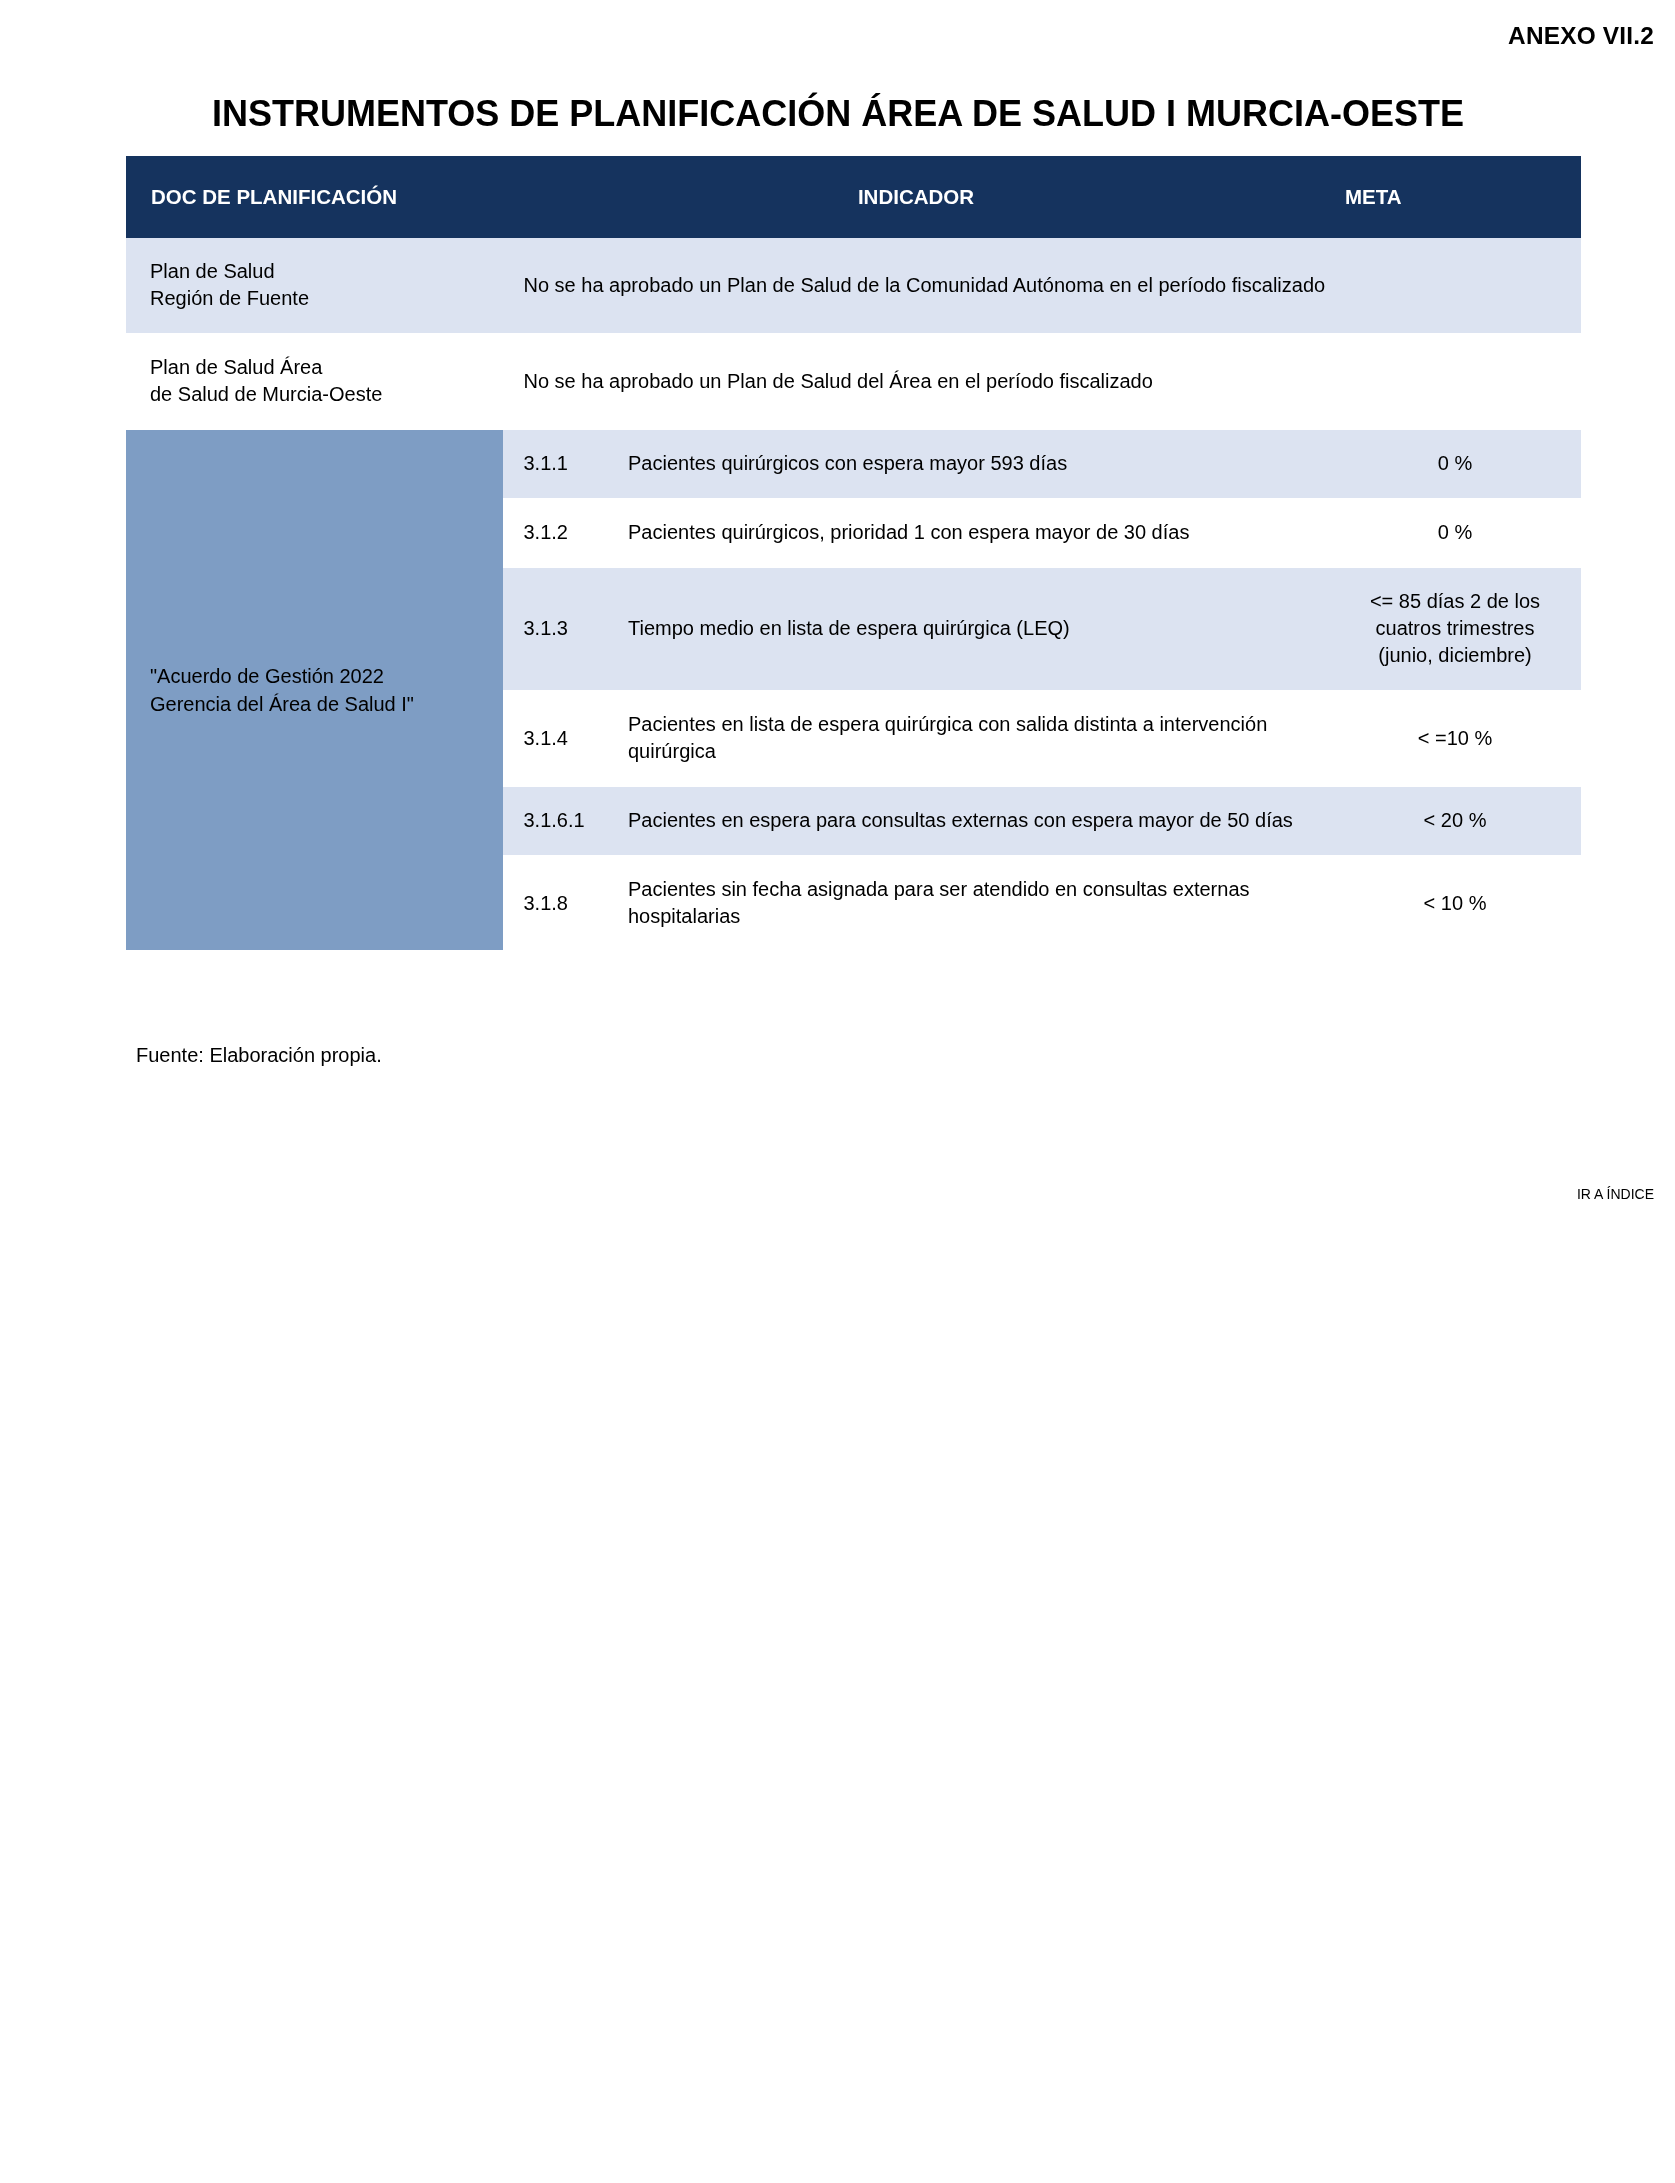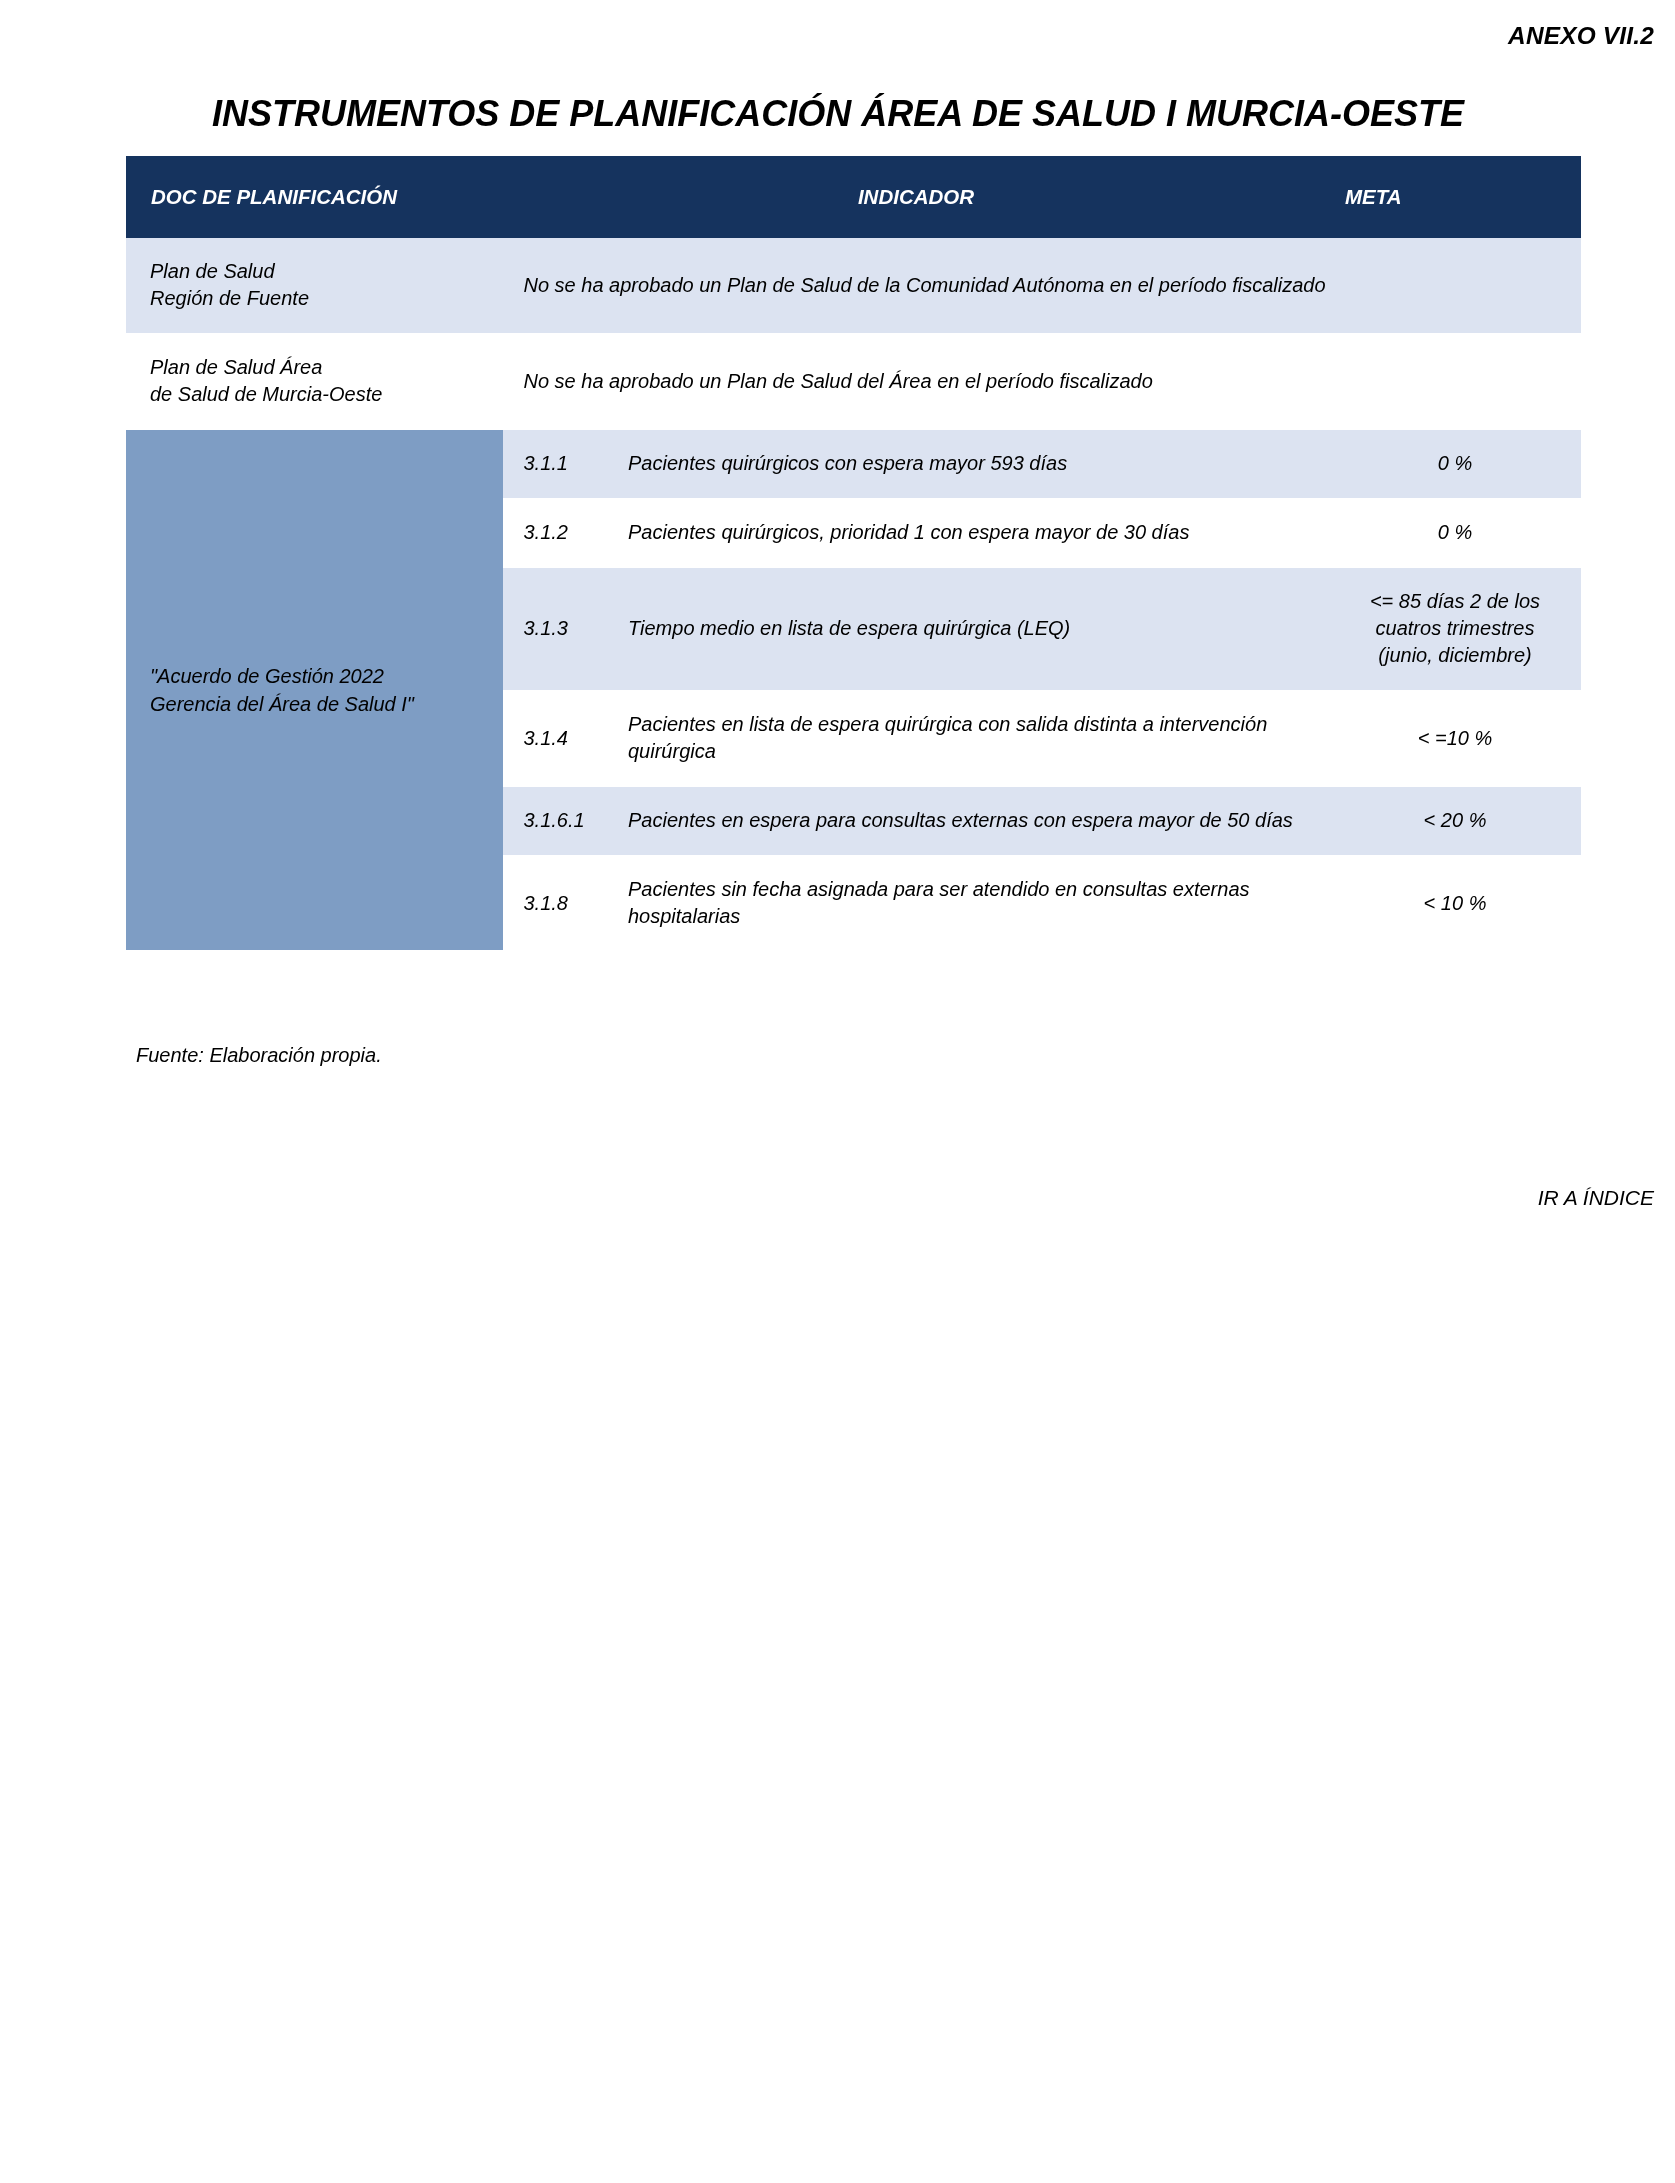--- a/index.html
+++ b/index.html
@@ -14,21 +14,20 @@
     color: #000000;
     position: relative;
     overflow: hidden;
   }
   .page {
     position: relative;
     width: 1676px;
     height: 2183px;
     box-sizing: border-box;
     padding: 8px;
-    font-style: italic;
   }
   .anexo-label {
     position: absolute;
     top: 22px;
     right: 22px;
     font-size: 24.4px;
     font-weight: bold;
     letter-spacing: 0.2px;
   }
   .doc-title {
@@ -113,21 +112,21 @@
   .fuente {
     position: absolute;
     top: 1044px;
     left: 136px;
     font-size: 20px;
   }
   .ir-indice {
     position: absolute;
     top: 1186px;
     right: 22px;
-    font-size: 21px;
+    font-size: 14px;
   }
 </style>
 </head>
 <body>
 
 <div class="page">
 
   <div class="anexo-label">ANEXO VII.2</div>
 
   <div class="doc-title">INSTRUMENTOS DE PLANIFICACIÓN ÁREA DE SALUD I MURCIA-OESTE</div>

